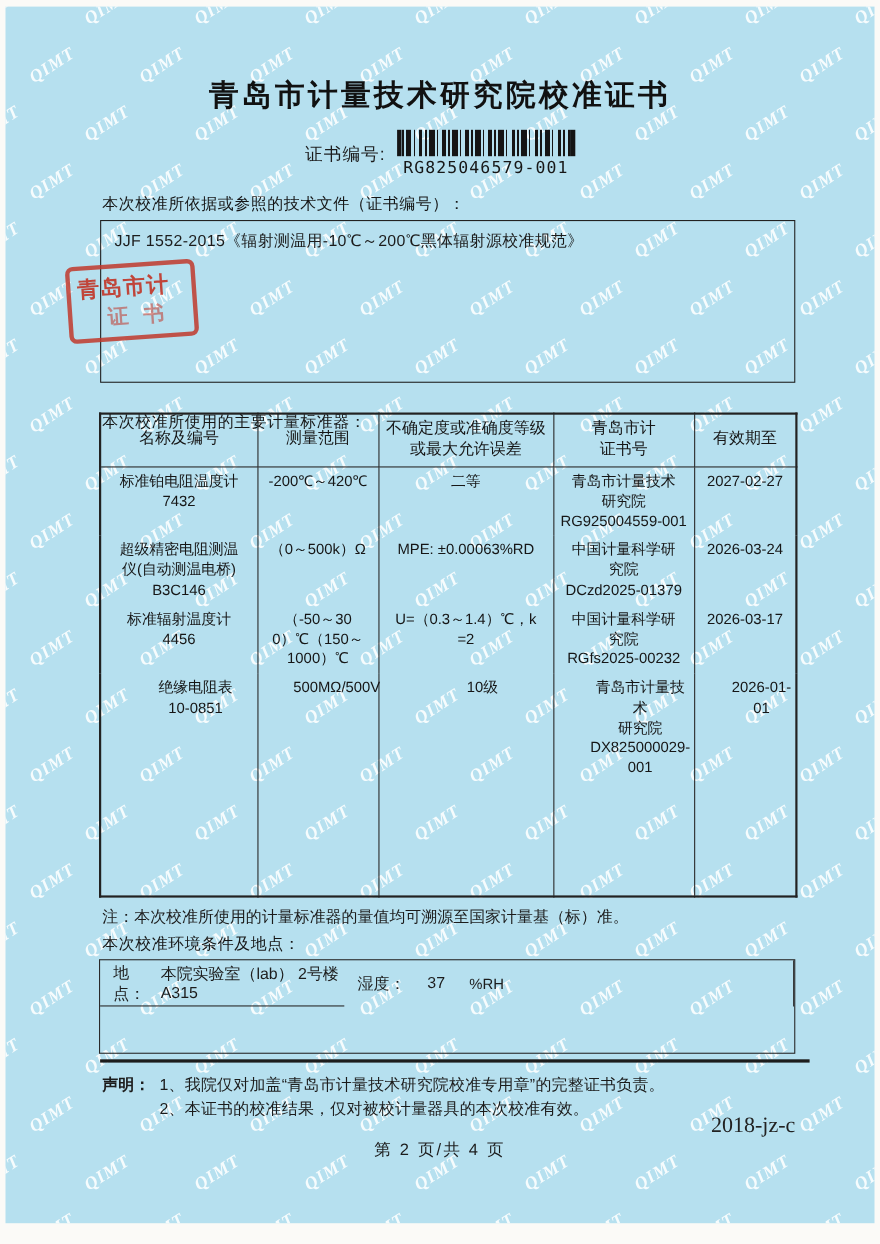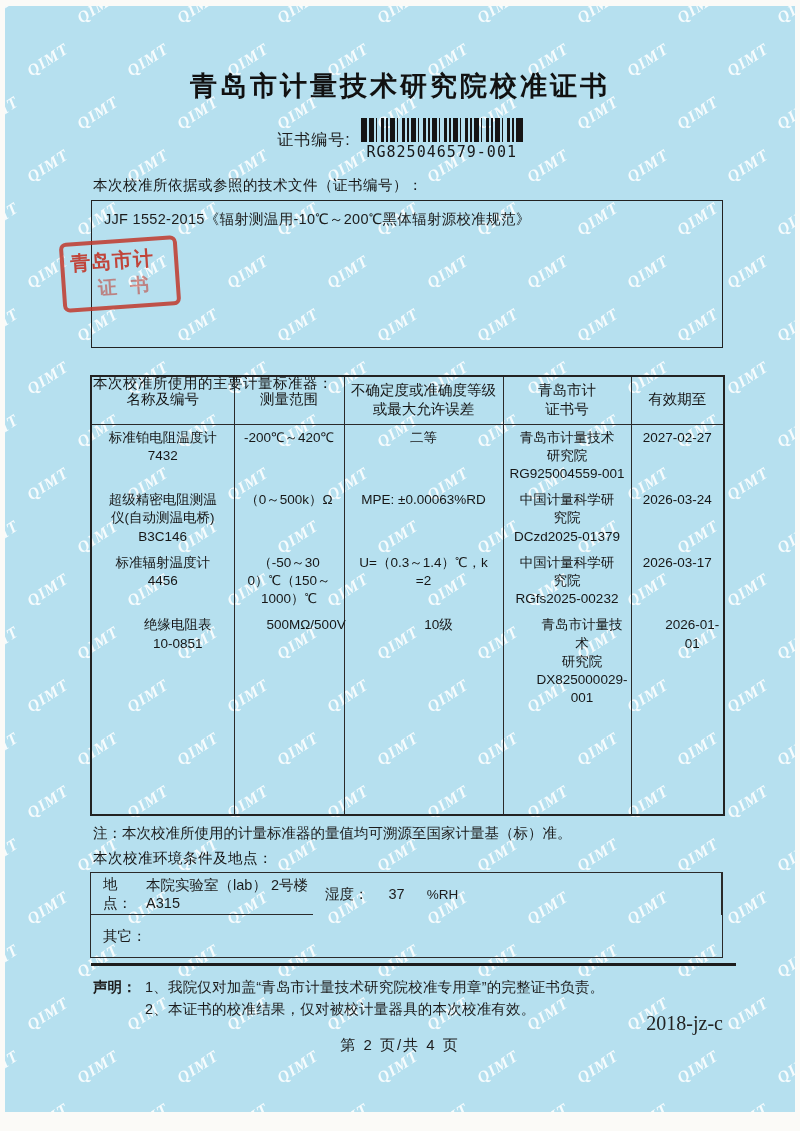--- a/index.html
+++ b/index.html
@@ -355,23 +355,20 @@
       <div class="env-table">
         <div class="env-cell bb">
           <span>地点：</span>
           <span class="env-loc-val">本院实验室（lab）  2号楼A315</span>
         </div>
         <div class="env-cell br">
           <span>湿度：</span>
           <span class="env-val">37</span>
           <span class="env-unit">%RH</span>
         </div>
-        <div class="env-cell">
-          <span>其它：</span>
-        </div>
       </div>
 
       <div class="thick-rule"></div>
 
       <div class="statement">
         <div class="statement-label">声明：</div>
         <div class="statement-lines">
           <div>1、我院仅对加盖“青岛市计量技术研究院校准专用章”的完整证书负责。</div>
           <div>2、本证书的校准结果，仅对被校计量器具的本次校准有效。</div>
         </div>

